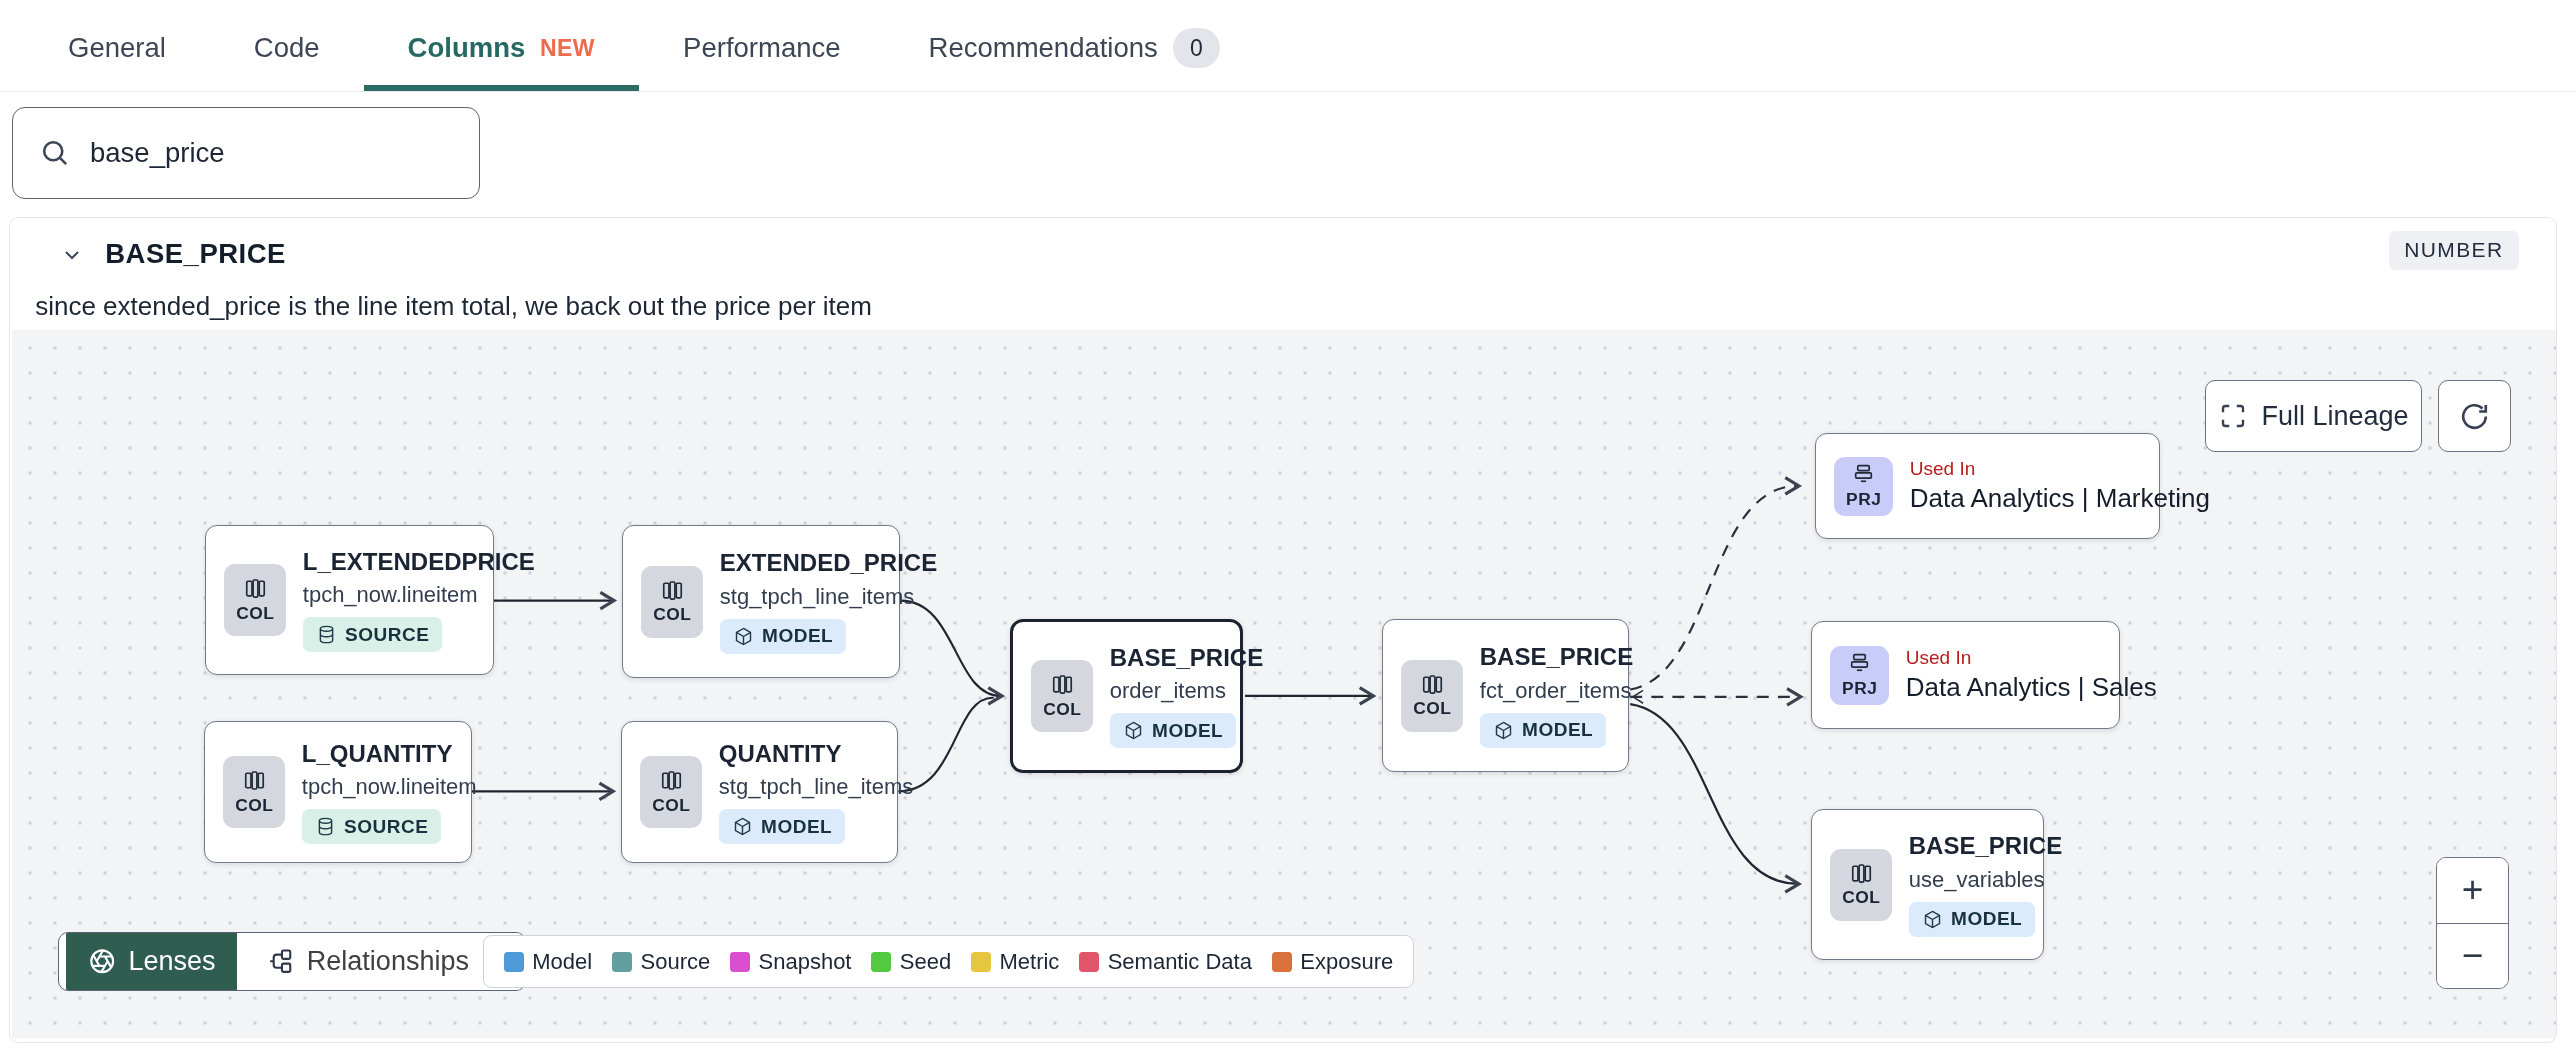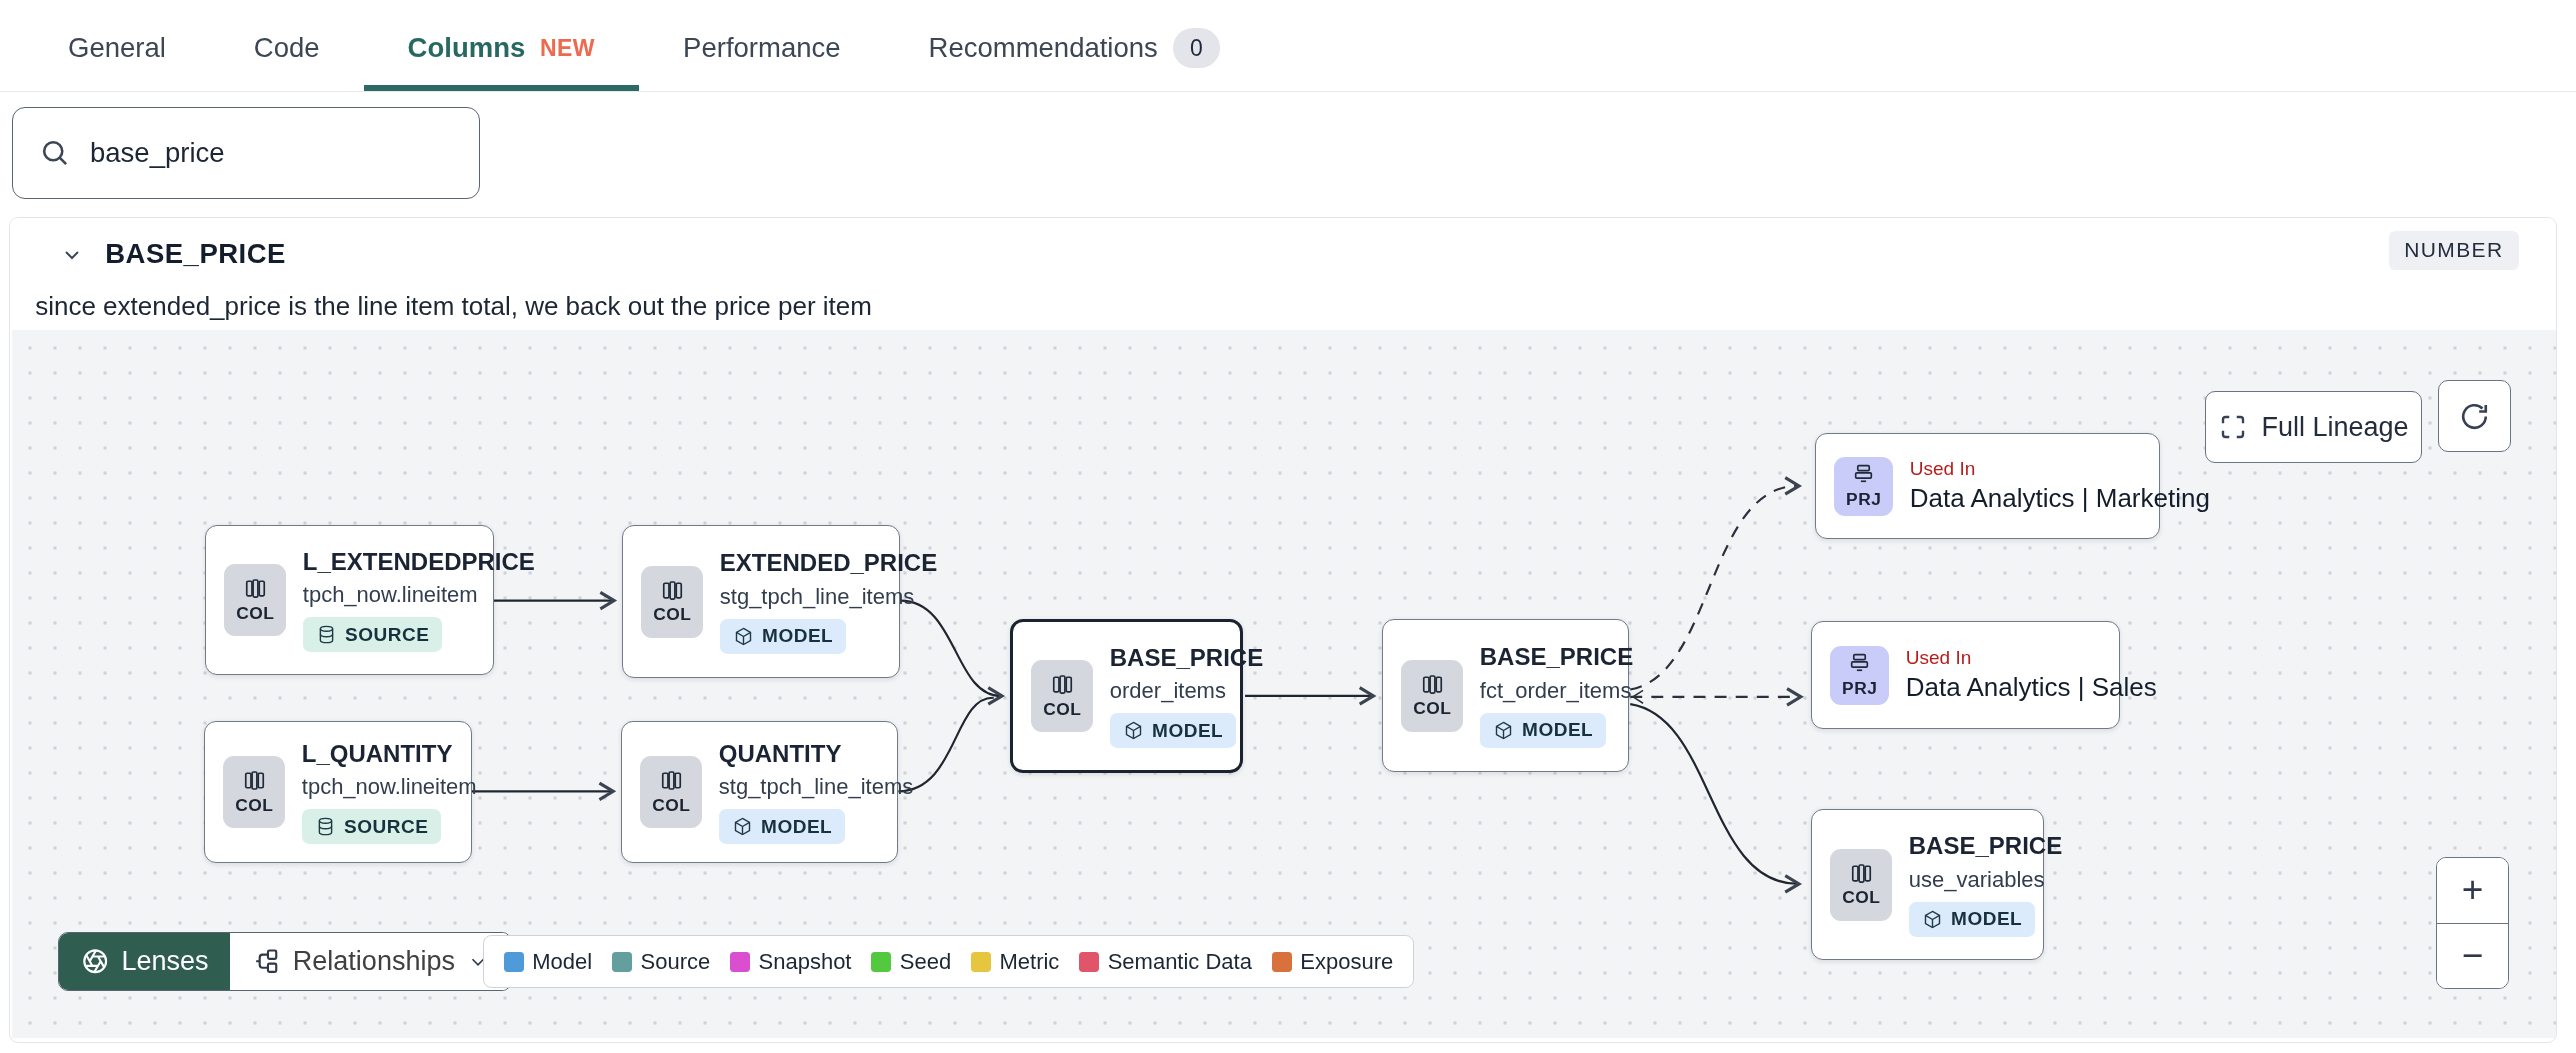--- a/index.html
+++ b/index.html
@@ -51,31 +51,31 @@
   .node-badge svg { width:21px; height:21px; stroke:#1e3a46; fill:none; stroke-width:1.6; }
   .node-badge span { font-size:19px; font-weight:600; color:#17323e; letter-spacing:0.5px; }
   .badge-source { background:#d9f0e8; }
   .badge-model { background:#dcebfb; }
   .usedin-label { font-size:19px; color:#b91c1c; }
   .usedin-name { font-size:26px; font-weight:500; color:#141d2b; white-space:nowrap; }
 
   
   .ctl-btn { position:absolute; background:#fff; border:1.8px solid #697384; border-radius:10px; display:flex; align-items:center; justify-content:center; gap:13px; font-size:27px; color:#232d3d; cursor:pointer; }
   .ctl-btn svg { stroke:#374151; fill:none; stroke-width:1.9; }
-  .full-lineage { left:2193px; top:61px; width:217px; height:72px; }
+  .full-lineage { left:2193px; top:50px; width:217px; height:72px; }
   .full-lineage svg { width:30px; height:30px; }
   .refresh { left:2426px; top:50px; width:73px; height:72px; }
   .refresh svg { width:33px; height:33px; }
   .zoom-group { position:absolute; left:2424px; top:527px; width:73px; height:132px; border:1.8px solid #697384; border-radius:10px; background:#fff; display:flex; flex-direction:column; overflow:hidden; }
   .zoom-btn { flex:1; display:flex; align-items:center; justify-content:center; font-size:37px; font-weight:400; color:#2e3849; cursor:pointer; background:#fff; }
   .zoom-btn:first-child { border-bottom:1.8px solid #697384; }
 
   
   .lens-group { position:absolute; left:46px; top:602px; height:59px; display:flex; border:1.8px solid #5b6472; border-radius:10px; overflow:hidden; background:#fff; }
-  .lens-seg { display:flex; align-items:center; gap:12px; padding:0 22px; font-size:27px; cursor:pointer; }
+  .lens-seg { display:flex; align-items:center; gap:12px; padding:0 22px; font-size:27px; cursor:pointer;margin-left:7px; }
   .lens-seg.dark { background:#2f5d50; color:#fff; }
   .lens-seg.dark svg { stroke:#fff; }
   .lens-seg.light { background:#fff; color:#404040; }
   .lens-seg svg { width:28.4px; height:28.4px; fill:none; stroke:#2e3849; stroke-width:1.8; }
   .lens-seg .dd-chev { width:22px; height:22px; }
 
   .legend { position:absolute; left:471px; top:605px; height:53px; background:#fff; border:1.8px solid #cdd2da; border-radius:8.3px; display:flex; align-items:center; gap:20px; padding:0 20px; }
   .legend-item { display:flex; align-items:center; gap:8.3px; }
   .legend-swatch { width:20px; height:20px; border-radius:3.7px; }
   .legend-label { font-size:22px; color:#1c2634; white-space:nowrap; }

